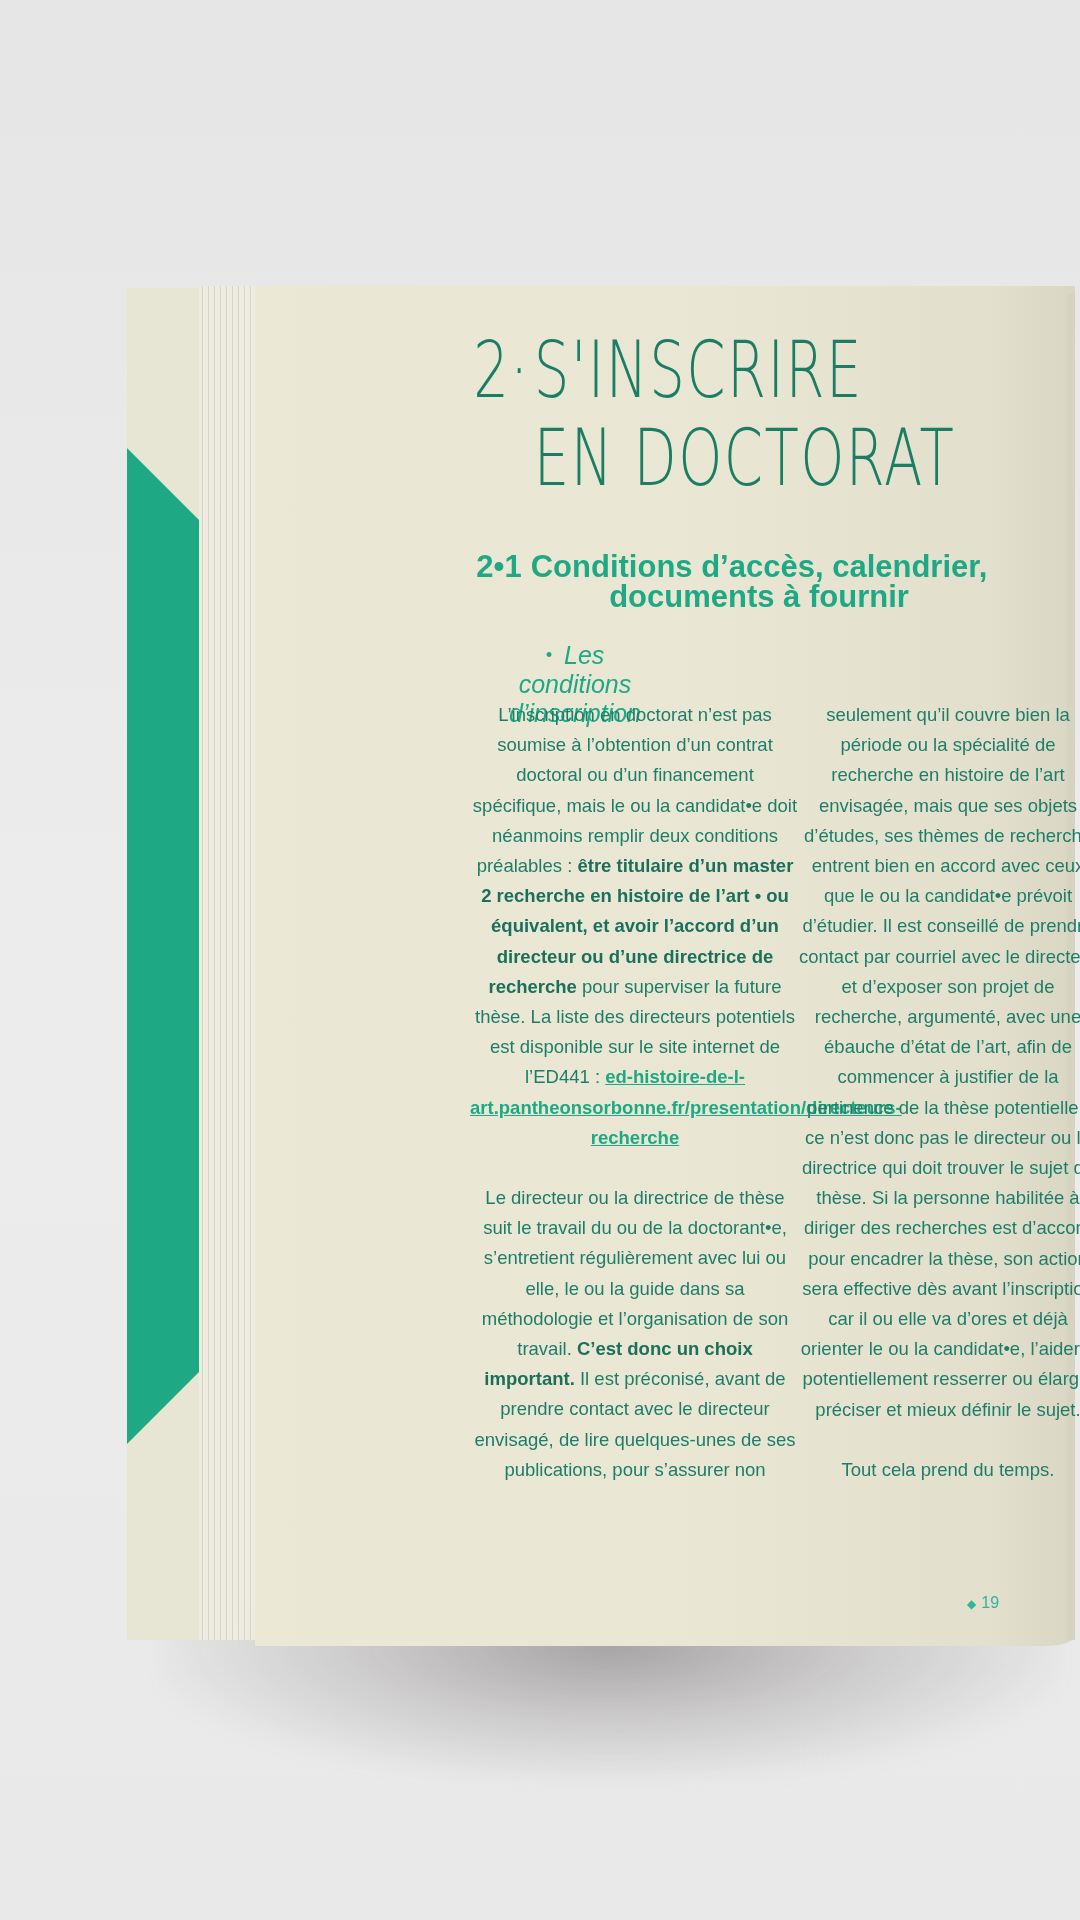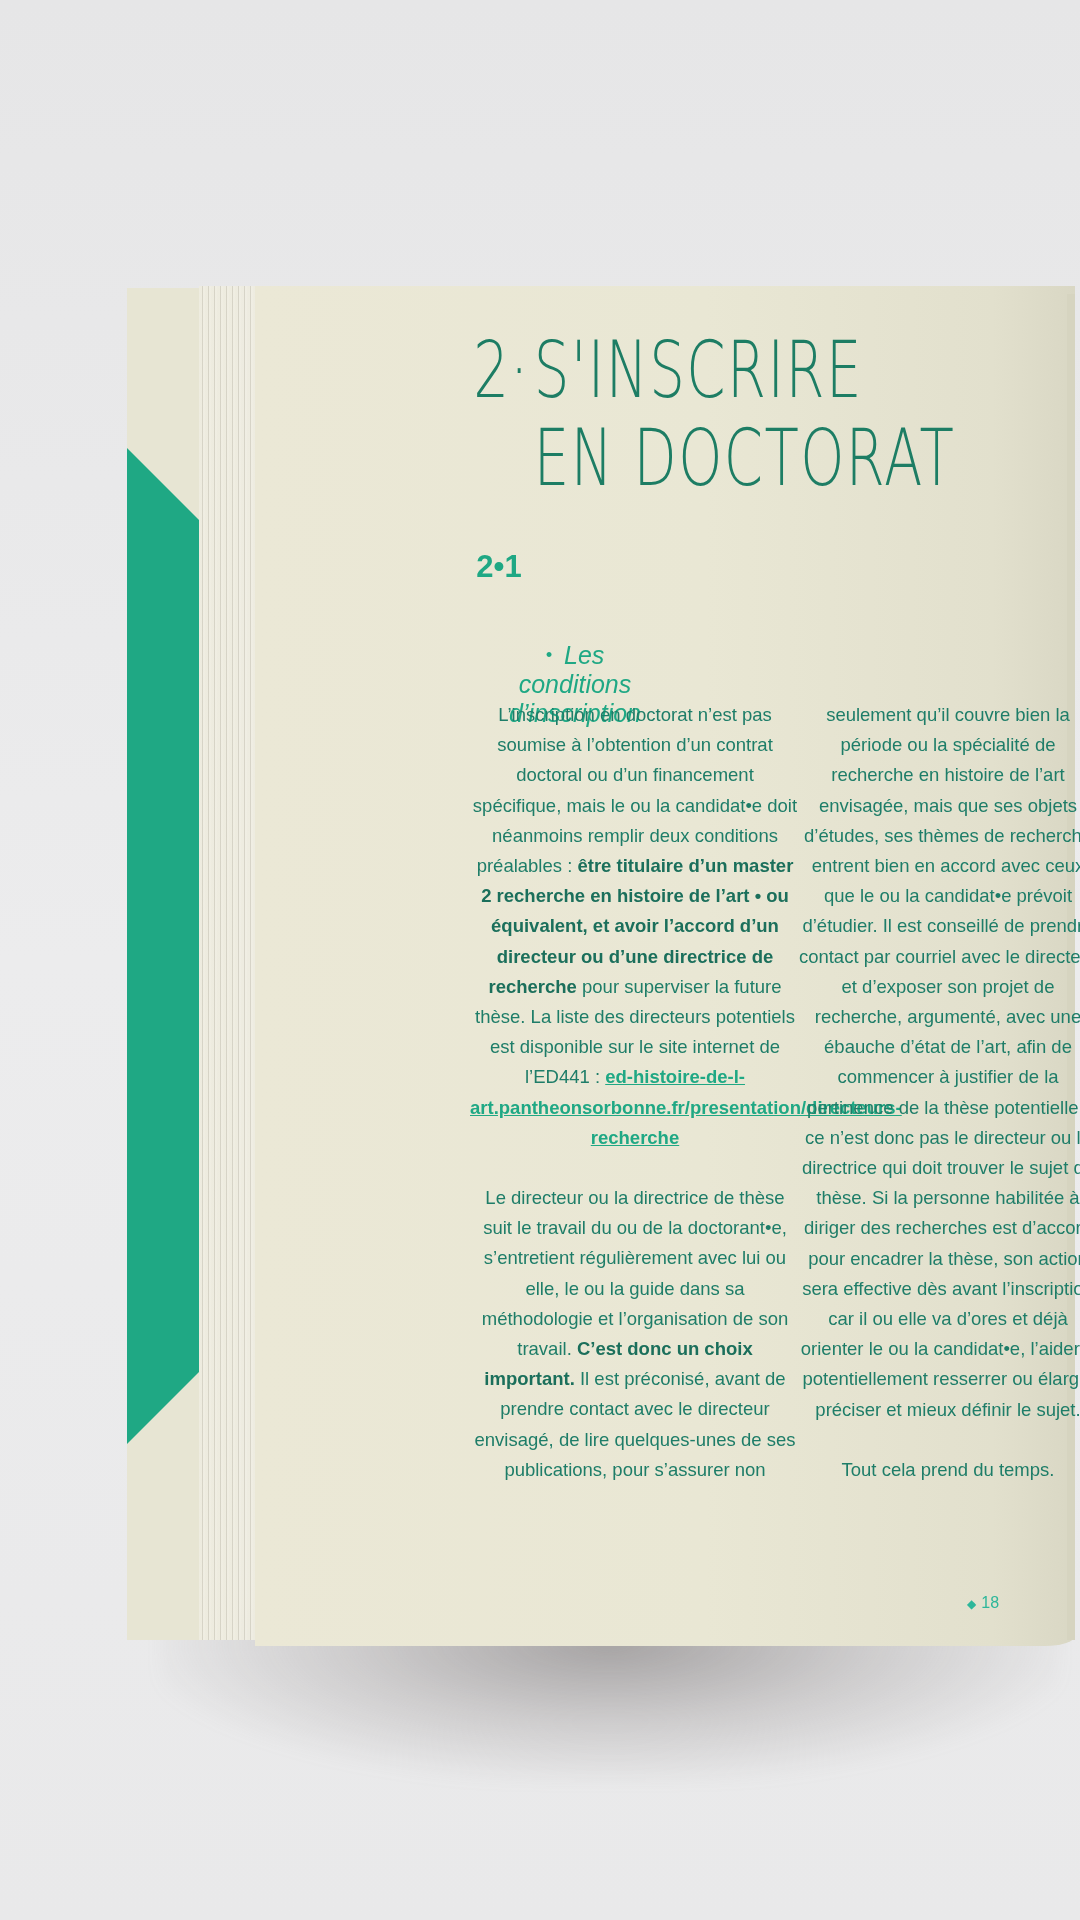--- a/index.html
+++ b/index.html
@@ -91,20 +91,21 @@
     <div class="page-edge"></div>
 
     <div class="content">
       <div class="title">
         <span class="num">2·</span><span>S'INSCRIRE</span>
         <span class="line2">EN DOCTORAT</span>
       </div>
 
       <div class="section-head">
         <span class="num">2•1</span>
+        <span>Conditions d’accès, calendrier, documents à fournir</span>
       </div>
 
       <div class="subhead">
         <span class="dot">•</span><span>Les conditions d’inscription</span>
       </div>
 
       <div class="col left">
         <p>
           <span>L’inscription en doctorat n’est pas soumise à l’obtention d’un contrat doctoral ou d’un financement spécifique, mais le ou la candidat•e doit néanmoins remplir deux conditions préalables : </span><span class="bold">être titulaire d’un master 2 recherche en histoire de l’art • ou équivalent, et avoir l’accord d’un directeur ou d’une directrice de recherche</span><span> pour superviser la future thèse. La liste des directeurs potentiels est disponible sur le site internet de l’ED441 : </span><a class="link">ed-histoire-de-l-art.pantheonsorbonne.fr/presentation/directeurs-recherche</a>
         </p>
@@ -112,17 +113,17 @@
           <span>Le directeur ou la directrice de thèse suit le travail du ou de la doctorant•e, s’entretient régulièrement avec lui ou elle, le ou la guide dans sa méthodologie et l’organisation de son travail. </span><span class="bold">C’est donc un choix important.</span><span> Il est préconisé, avant de prendre contact avec le directeur envisagé, de lire quelques-unes de ses publications, pour s’assurer non</span>
         </p>
       </div>
 
       <div class="col right">
         <p>seulement qu’il couvre bien la période ou la spécialité de recherche en histoire de l’art envisagée, mais que ses objets d’études, ses thèmes de recherche entrent bien en accord avec ceux que le ou la candidat•e prévoit d’étudier. Il est conseillé de prendre contact par courriel avec le directeur et d’exposer son projet de recherche, argumenté, avec une ébauche d’état de l’art, afin de commencer à justifier de la pertinence de la thèse potentielle ; ce n’est donc pas le directeur ou la directrice qui doit trouver le sujet de thèse. Si la personne habilitée à diriger des recherches est d’accord pour encadrer la thèse, son action sera effective dès avant l’inscription car il ou elle va d’ores et déjà orienter le ou la candidat•e, l’aider à potentiellement resserrer ou élargir, préciser et mieux définir le sujet.</p>
         <p>Tout cela prend du temps.</p>
       </div>
 
       <div class="pagenum">
-        <span class="diamond">◆</span><span>18</span>
+        <span class="diamond">◆</span><span>19</span>
       </div>
     </div>
   </div>
 </div>
 
 </body></html>

